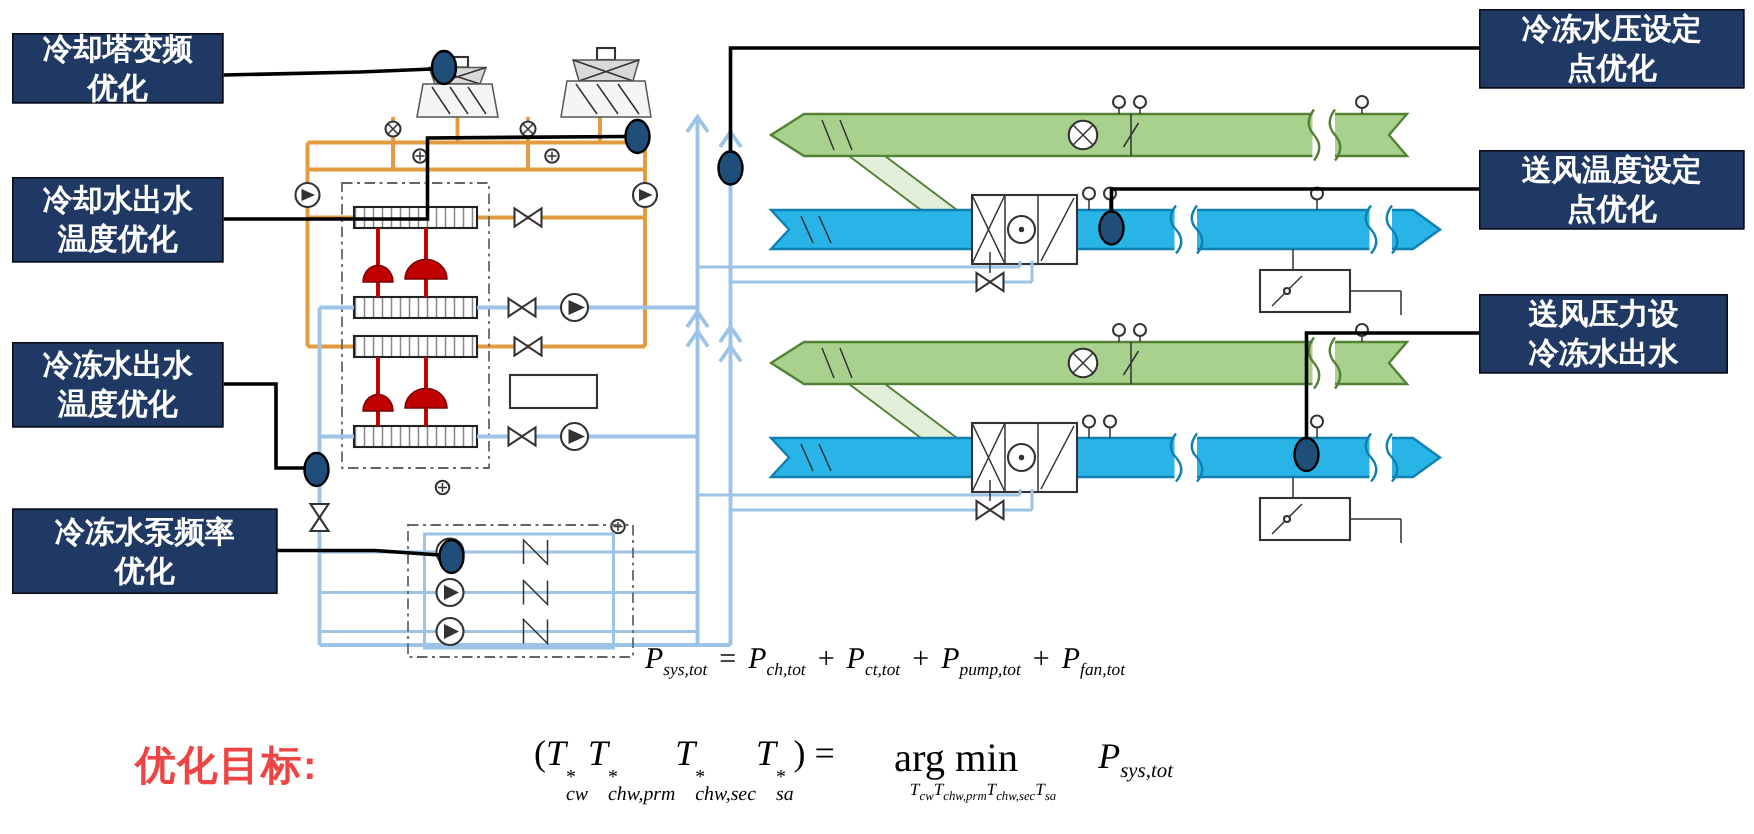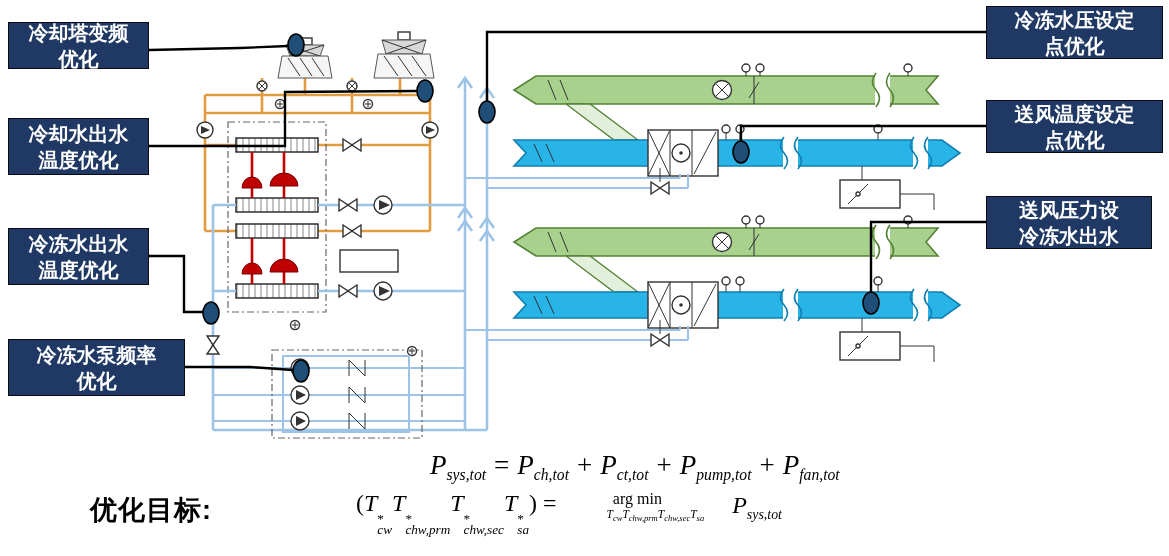--- a/index.html
+++ b/index.html
@@ -32,36 +32,36 @@
   
   .callout{
     position:absolute;background:var(--navy);border:1px solid #0a0a14;
     color:#fff;font-weight:bold;font-size:20px;line-height:1.3;
     display:flex;flex-direction:column;align-items:center;justify-content:center;
     text-align:center;box-sizing:border-box;
   }
 
   
   .objective{
-    position:absolute;left:90px;top:492px;font-size:27px;font-weight:bold;color:#000000;
+    position:absolute;left:90px;top:492px;font-size:27px;font-weight:bold;color:#ef4444;
     letter-spacing:1px;
   }
   .formula{
     position:absolute;font-family:"Liberation Serif",serif;color:#000;white-space:nowrap;
   }
   .formula i{font-style:italic;}
   .formula sub{font-size:0.58em;font-style:italic;}
-  .f1{left:430px;top:450px;font-size:27px;}
+  .f1{left:430px;top:428px;font-size:20px;}
   .f1 .op{padding:0 8px;}
   .f2{left:356px;top:490px;font-size:24px;display:flex;align-items:flex-start;}
   .ss{display:inline-flex;flex-direction:column;align-items:flex-start;vertical-align:-0.5em;line-height:0.85;}
   .ss .ss-sup{font-size:0.55em;font-style:normal;}
   .ss .ss-sub{font-size:0.55em;font-style:italic;}
   .argmin{display:inline-flex;flex-direction:column;align-items:center;margin:0 14px;}
-  .am-top{font-style:normal;font-size:16px;}
+  .am-top{font-style:normal;font-size:27px;}
   .am-sub{font-size:11.5px;font-style:italic;line-height:1;margin-top:1px;margin-left:36px;}
   .am-sub sub{font-size:8.5px;}
   .result{margin-left:14px;margin-top:2px;}
 </style>
 </head>
 <body>
 
 <svg id="diagram-svg" width="1169" height="556" viewBox="0 0 1169 556" xmlns="http://www.w3.org/2000/svg" xmlns:xlink="http://www.w3.org/1999/xlink">
 
   <defs>

